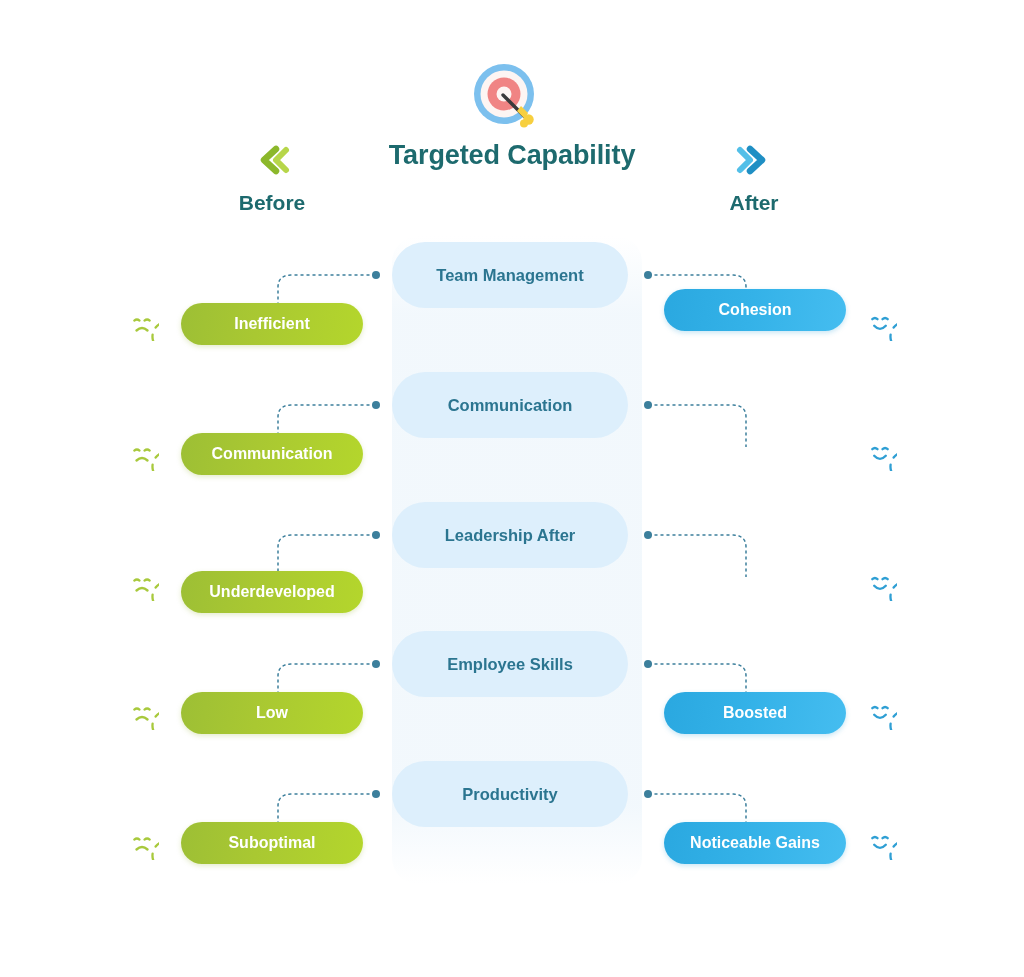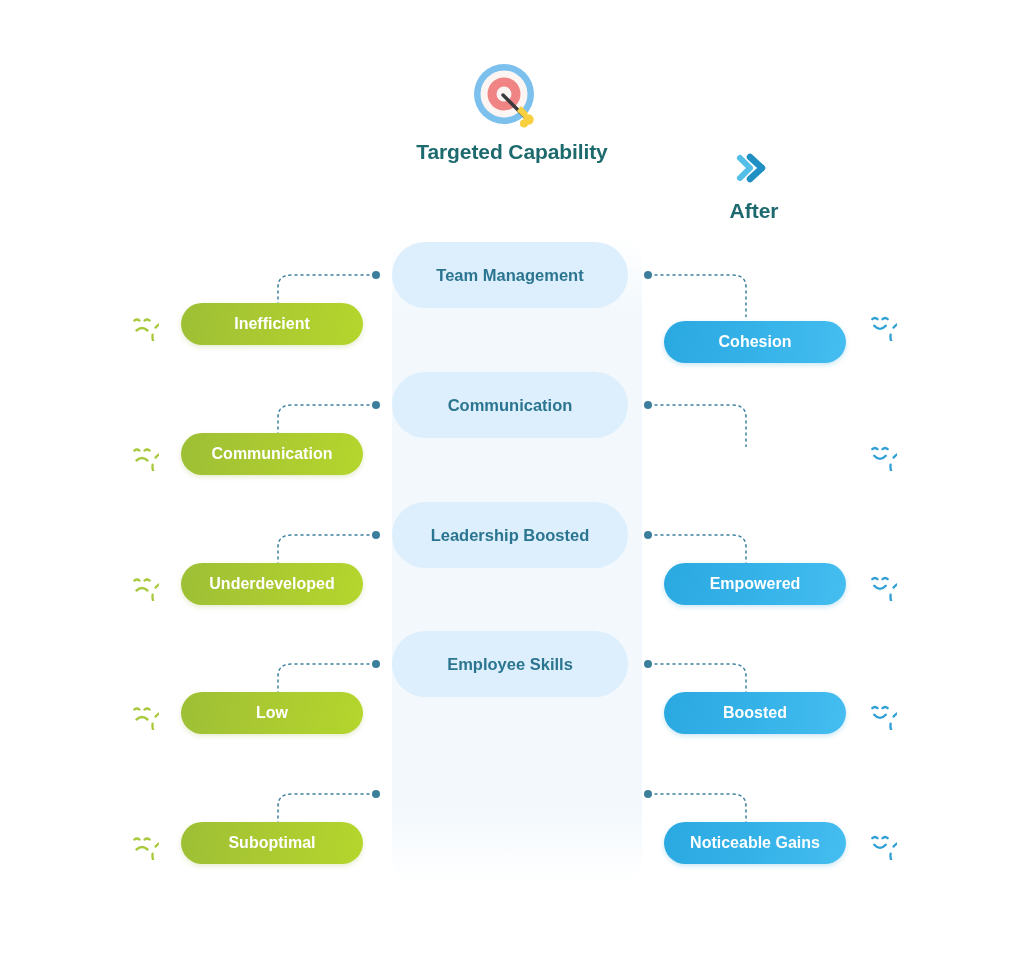--- a/index.html
+++ b/index.html
@@ -43,33 +43,33 @@
     width: 68px;
     height: 68px;
   }
 
   .header-title {
     position: absolute;
     left: 0;
     top: 140px;
     width: 1024px;
     text-align: center;
-    font-size: 21px;
+    font-size: 27px;
     font-weight: bold;
     color: #1d6a6e;
     letter-spacing: -0.1px;
   }
 
   .side-head {
     position: absolute;
     width: 200px;
     text-align: center;
   }
   .side-head.before { left: 172px; top: 145px; }
-  .side-head.after  { left: 654px; top: 153px; }
+  .side-head.after  { left: 654px; top: 145px; }
 
   .side-head .chev {
     display: block;
     height: 30px;
     margin-bottom: 16px;
   }
   .side-head .side-label {
     font-size: 21px;
     font-weight: bold;
     color: #1d6a6e;
@@ -156,20 +156,29 @@
       <circle cx="32" cy="32" r="7.5" fill="#fdf5f3"></circle>
       <line x1="31" y1="33" x2="53" y2="55" stroke="#3a3a3c" stroke-width="3.4" stroke-linecap="round"></line>
       <path d="M49 44 L56 51 L53 57 L45 49 Z" fill="#f7cf3f"></path>
       <circle cx="56.5" cy="57.5" r="5.2" fill="#f7cf3f"></circle>
       <circle cx="52" cy="61.5" r="4" fill="#f7cf3f"></circle>
     </svg>
   </div>
 
   <div class="header-title">Targeted Capability</div>
 
+  <div class="side-head before">
+    <span class="chev">
+      <svg viewBox="0 0 46 30" width="46" height="30">
+        <path d="M27 4 L15 15 L27 26" fill="none" stroke="#8cb82b" stroke-width="6.5" stroke-linecap="round" stroke-linejoin="round"></path>
+        <path d="M37 5 L27 15 L37 25" fill="none" stroke="#b7d64a" stroke-width="6" stroke-linecap="round" stroke-linejoin="round"></path>
+      </svg>
+    </span>
+    <span class="side-label">Before</span>
+  </div>
 
   <div class="side-head after">
     <span class="chev">
       <svg viewBox="0 0 46 30" width="46" height="30">
         <path d="M19 4 L31 15 L19 26" fill="none" stroke="#1f8fc4" stroke-width="6.5" stroke-linecap="round" stroke-linejoin="round"></path>
         <path d="M9 5 L19 15 L9 25" fill="none" stroke="#53bfe8" stroke-width="6" stroke-linecap="round" stroke-linejoin="round"></path>
       </svg>
     </span>
     <span class="side-label">After</span>
   </div>
@@ -193,21 +202,21 @@
     <path d="M30.6 20.5 A14.2 14.2 0 1 1 27.6 27.6" fill="none" stroke="#a8c93c" stroke-width="2.3" stroke-linecap="round"></path>
     <path d="M9.3 13.6 q2.6 -2.2 5.2 0" fill="none" stroke="#a8c93c" stroke-width="2.3" stroke-linecap="round"></path>
     <path d="M19.5 13.6 q2.6 -2.2 5.2 0" fill="none" stroke="#a8c93c" stroke-width="2.3" stroke-linecap="round"></path>
     <path d="M11.5 23.5 q5.5 -5 11 0" fill="none" stroke="#a8c93c" stroke-width="2.4" stroke-linecap="round"></path>
   </svg></div>
 
     <div class="pill left" style="top:61px">
       <span class="pill-label">Inefficient</span>
     </div>
 
-    <div class="pill right" style="top:79px">
+    <div class="pill right" style="top:47px">
       <span class="pill-label">Cohesion</span>
     </div>
 
     <div class="face happy" style="top:65px"><svg viewBox="0 0 34 34" width="34" height="34">
     <path d="M30.6 20.5 A14.2 14.2 0 1 1 27.6 27.6" fill="none" stroke="#2f9fd4" stroke-width="2.3" stroke-linecap="round"></path>
     <path d="M9.3 12.2 q2.6 -2.4 5.2 0" fill="none" stroke="#2f9fd4" stroke-width="2.3" stroke-linecap="round"></path>
     <path d="M19.5 12.2 q2.6 -2.4 5.2 0" fill="none" stroke="#2f9fd4" stroke-width="2.3" stroke-linecap="round"></path>
     <path d="M11.2 18.8 q5.8 6.2 11.6 0" fill="none" stroke="#2f9fd4" stroke-width="2.4" stroke-linecap="round"></path>
   </svg></div>
   </div>
@@ -248,37 +257,34 @@
     <div class="conn left" style="top:19px"><svg viewBox="0 0 122 56" width="122" height="56">
     <path d="M16 56 L16 26 Q16 14 30 14 L112 14" fill="none" stroke="#3c7f9c" stroke-width="1.5" stroke-dasharray="2 4" stroke-linecap="round"></path>
     <circle cx="114" cy="14" r="4" fill="#3c7f9c"></circle>
   </svg></div>
     <div class="conn right" style="top:19px"><svg viewBox="0 0 122 56" width="122" height="56">
     <path d="M106 56 L106 26 Q106 14 92 14 L10 14" fill="none" stroke="#3c7f9c" stroke-width="1.5" stroke-dasharray="2 4" stroke-linecap="round"></path>
     <circle cx="8" cy="14" r="4" fill="#3c7f9c"></circle>
   </svg></div>
 
     <div class="cap-card" style="top:0px">
-      <span class="cap-label">Leadership Boosted</span>
-    </div>
-
-    <div class="face sad" style="top:65px"><svg viewBox="0 0 34 34" width="34" height="34">
-    <path d="M30.6 20.5 A14.2 14.2 0 1 1 27.6 27.6" fill="none" stroke="#a8c93c" stroke-width="2.3" stroke-linecap="round"></path>
-    <path d="M9.3 13.6 q2.6 -2.2 5.2 0" fill="none" stroke="#a8c93c" stroke-width="2.3" stroke-linecap="round"></path>
-    <path d="M19.5 13.6 q2.6 -2.2 5.2 0" fill="none" stroke="#a8c93c" stroke-width="2.3" stroke-linecap="round"></path>
-    <path d="M11.5 23.5 q5.5 -5 11 0" fill="none" stroke="#a8c93c" stroke-width="2.4" stroke-linecap="round"></path>
-  </svg></div>
-
-    <div class="pill left" style="top:61px">
+      <span class="cap-label">Leadership After</span>
+    </div>
+
+    <div class="face sad" style="top:65px"><svg viewBox="0 0 34 34" width="34" height="34">
+    <path d="M30.6 20.5 A14.2 14.2 0 1 1 27.6 27.6" fill="none" stroke="#a8c93c" stroke-width="2.3" stroke-linecap="round"></path>
+    <path d="M9.3 13.6 q2.6 -2.2 5.2 0" fill="none" stroke="#a8c93c" stroke-width="2.3" stroke-linecap="round"></path>
+    <path d="M19.5 13.6 q2.6 -2.2 5.2 0" fill="none" stroke="#a8c93c" stroke-width="2.3" stroke-linecap="round"></path>
+    <path d="M11.5 23.5 q5.5 -5 11 0" fill="none" stroke="#a8c93c" stroke-width="2.4" stroke-linecap="round"></path>
+  </svg></div>
+
+    <div class="pill left" style="top:69px">
       <span class="pill-label">Underdeveloped</span>
     </div>
 
-    <div class="pill right" style="top:61px">
-      <span class="pill-label">Empowered</span>
-    </div>
 
     <div class="face happy" style="top:65px"><svg viewBox="0 0 34 34" width="34" height="34">
     <path d="M30.6 20.5 A14.2 14.2 0 1 1 27.6 27.6" fill="none" stroke="#2f9fd4" stroke-width="2.3" stroke-linecap="round"></path>
     <path d="M9.3 12.2 q2.6 -2.4 5.2 0" fill="none" stroke="#2f9fd4" stroke-width="2.3" stroke-linecap="round"></path>
     <path d="M19.5 12.2 q2.6 -2.4 5.2 0" fill="none" stroke="#2f9fd4" stroke-width="2.3" stroke-linecap="round"></path>
     <path d="M11.2 18.8 q5.8 6.2 11.6 0" fill="none" stroke="#2f9fd4" stroke-width="2.4" stroke-linecap="round"></path>
   </svg></div>
   </div>
       <div class="row" style="top: 631px;">
     <div class="conn left" style="top:19px"><svg viewBox="0 0 122 56" width="122" height="56">
@@ -319,20 +325,23 @@
       <div class="row" style="top: 761px;">
     <div class="conn left" style="top:19px"><svg viewBox="0 0 122 56" width="122" height="56">
     <path d="M16 56 L16 26 Q16 14 30 14 L112 14" fill="none" stroke="#3c7f9c" stroke-width="1.5" stroke-dasharray="2 4" stroke-linecap="round"></path>
     <circle cx="114" cy="14" r="4" fill="#3c7f9c"></circle>
   </svg></div>
     <div class="conn right" style="top:19px"><svg viewBox="0 0 122 56" width="122" height="56">
     <path d="M106 56 L106 26 Q106 14 92 14 L10 14" fill="none" stroke="#3c7f9c" stroke-width="1.5" stroke-dasharray="2 4" stroke-linecap="round"></path>
     <circle cx="8" cy="14" r="4" fill="#3c7f9c"></circle>
   </svg></div>
 
+    <div class="cap-card" style="top:0px">
+      <span class="cap-label">Productivity</span>
+    </div>
 
     <div class="face sad" style="top:65px"><svg viewBox="0 0 34 34" width="34" height="34">
     <path d="M30.6 20.5 A14.2 14.2 0 1 1 27.6 27.6" fill="none" stroke="#a8c93c" stroke-width="2.3" stroke-linecap="round"></path>
     <path d="M9.3 13.6 q2.6 -2.2 5.2 0" fill="none" stroke="#a8c93c" stroke-width="2.3" stroke-linecap="round"></path>
     <path d="M19.5 13.6 q2.6 -2.2 5.2 0" fill="none" stroke="#a8c93c" stroke-width="2.3" stroke-linecap="round"></path>
     <path d="M11.5 23.5 q5.5 -5 11 0" fill="none" stroke="#a8c93c" stroke-width="2.4" stroke-linecap="round"></path>
   </svg></div>
 
     <div class="pill left" style="top:61px">
       <span class="pill-label">Suboptimal</span>

